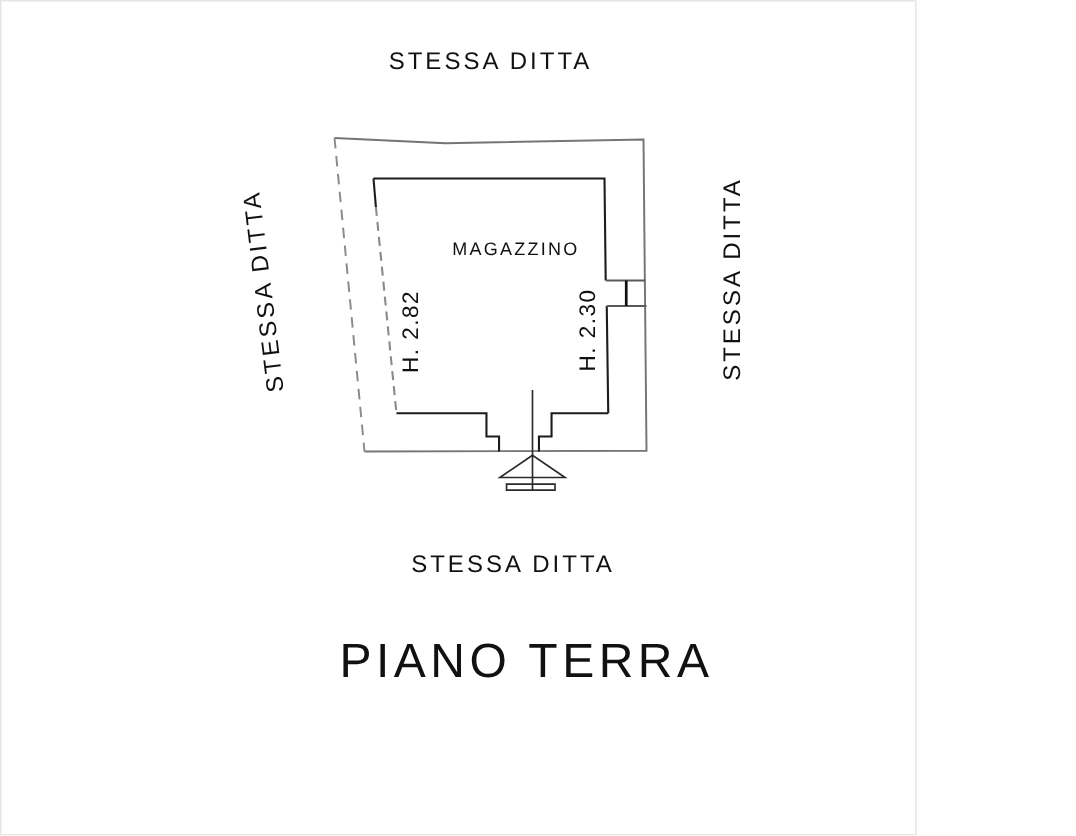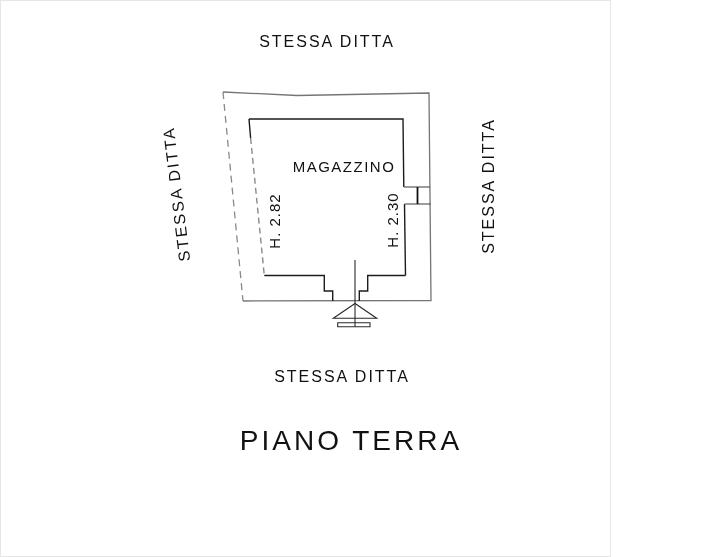--- a/index.html
+++ b/index.html
@@ -26,29 +26,29 @@
     position: absolute;
     color: #111111;
     white-space: nowrap;
     transform: translate(-50%, -50%);
   }
   .lbl.small {
     font-size: 16px;
     letter-spacing: 2px;
   }
   .lbl.room {
-    font-size: 15px;
+    font-size: 12px;
     letter-spacing: 1.5px;
   }
   .lbl.height {
     font-size: 15px;
     letter-spacing: 1px;
   }
   .lbl.title {
-    font-size: 28px;
+    font-size: 32px;
     letter-spacing: 3px;
   }
   .rot90 {
     transform: translate(-50%, -50%) rotate(-90deg);
   }
   .rot97 {
     transform: translate(-50%, -50%) rotate(-97deg);
   }
   
   .pos-top    { left: 326px; top: 41px; }

